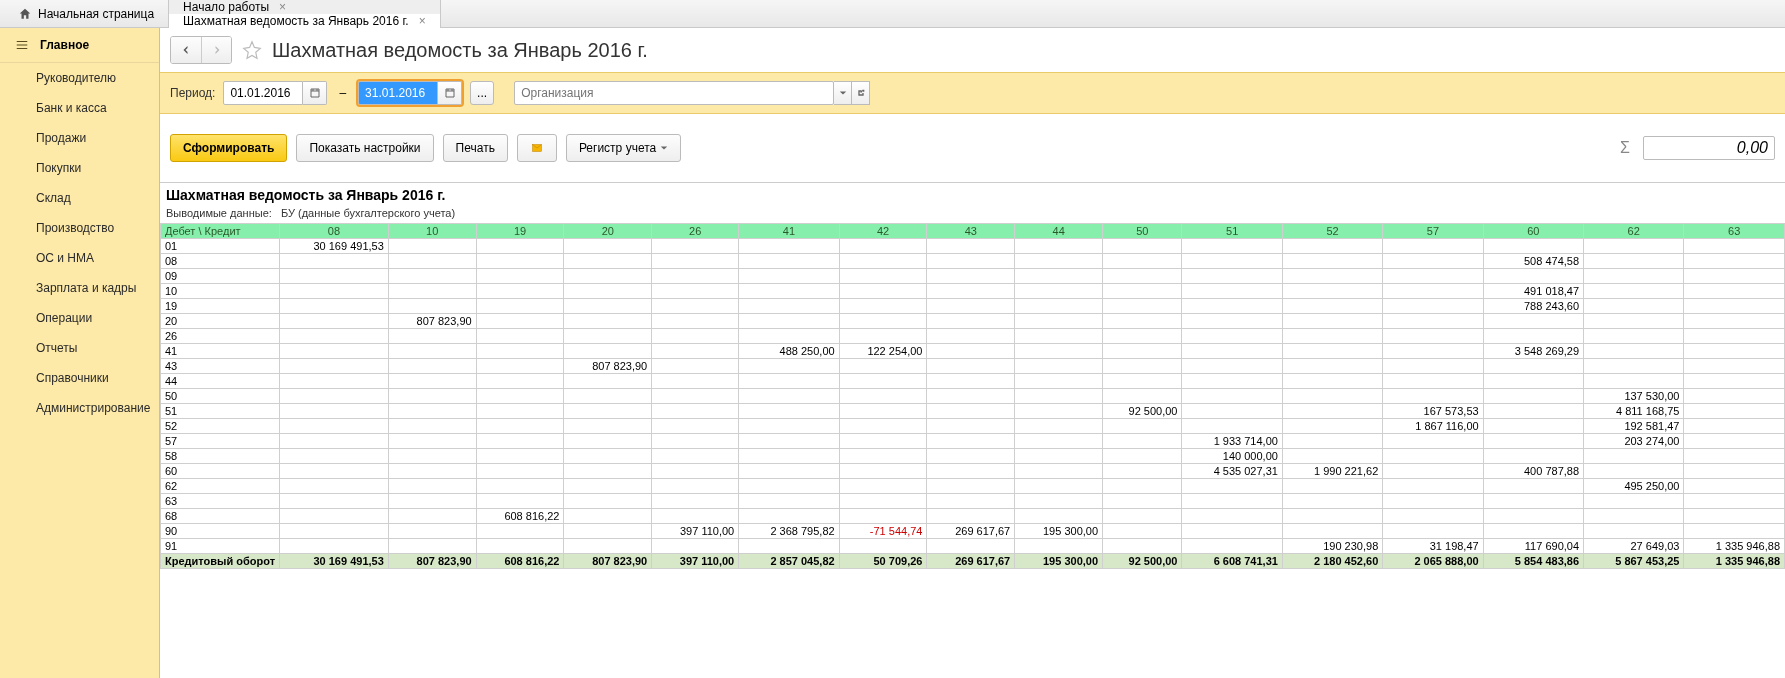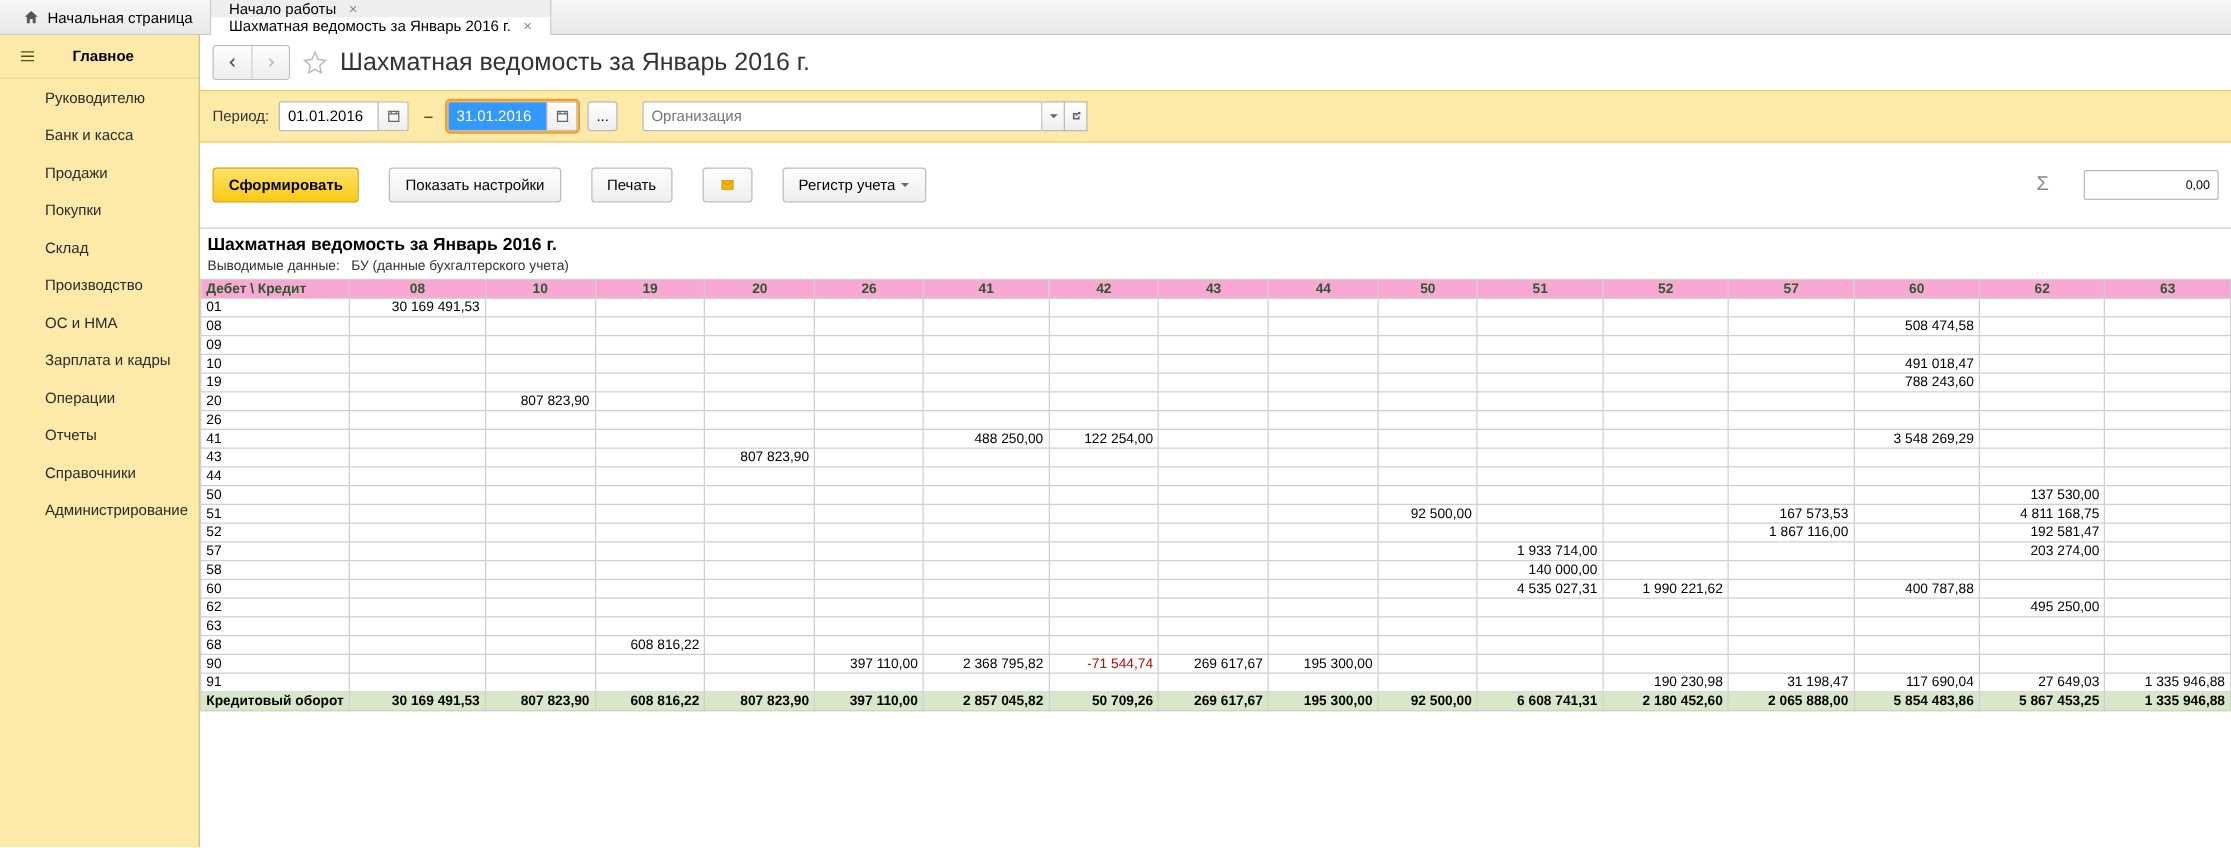--- a/index.html
+++ b/index.html
@@ -6,21 +6,21 @@
 body { font-family: Arial, sans-serif; font-size: 12px; background: #fff; overflow: hidden; }
 .app { display: flex; flex-direction: column; height: 678px; width: 1785px; }
 .tabbar { display: flex; align-items: center; background: linear-gradient(#f6f6f6,#e8e8e8); border-bottom: 1px solid #c9c9c9; height: 28px; padding: 0 4px; }
 .tab-home { display: flex; align-items: center; gap: 6px; padding: 0 14px; height: 100%; border-right: 1px solid #c9c9c9; cursor: pointer; }
 .tab-home svg { width: 14px; height: 14px; fill: #555; }
 .tab { display: flex; align-items: center; gap: 10px; padding: 0 14px; height: 100%; border-right: 1px solid #c9c9c9; cursor: pointer; background: #eee; }
 .tab.active { background: #fff; }
 .tab-close { color: #888; font-size: 12px; cursor: pointer; }
 .body { display: flex; flex: 1; overflow: hidden; }
 .sidebar { width: 160px; background: #fde9a8; border-right: 1px solid #d6c27a; display: flex; flex-direction: column; }
-.side-main { display: flex; align-items: center; gap: 28px; padding: 10px 14px; font-weight: bold; border-bottom: 1px solid rgba(0,0,0,0.08); cursor: pointer; }
+.side-main { display: flex; align-items: center; gap: 10px; padding: 10px 14px; font-weight: bold; border-bottom: 1px solid rgba(0,0,0,0.08); cursor: pointer; }
 .side-main svg { width: 16px; height: 14px; fill: #5a4a1c; }
 .side-item { padding: 8px 14px 8px 36px; color: #2a2a2a; cursor: pointer; }
 .main { flex: 1; display: flex; flex-direction: column; overflow: hidden; }
 .titlebar { display: flex; align-items: center; gap: 10px; padding: 8px 10px; }
 .navgrp { display: flex; border: 1px solid #bbb; border-radius: 3px; overflow: hidden; }
 .navbtn { width: 30px; height: 26px; display: flex; align-items: center; justify-content: center; background: linear-gradient(#fdfdfd,#eee); cursor: pointer; }
 .navbtn + .navbtn { border-left: 1px solid #ccc; }
 .navbtn svg { width: 12px; height: 12px; fill: #555; }
 .star { width: 20px; height: 20px; fill: none; stroke: #bbb; stroke-width: 1.4; }
 .page-title { font-size: 20px; color: #333; }
@@ -29,33 +29,33 @@
 .dategrp { display: flex; align-items: center; }
 .dateinput { border: 1px solid #bbb; border-radius: 2px 0 0 2px; height: 24px; padding: 0 6px; width: 80px; font-family: inherit; font-size: 12px; outline: none; }
 .dateinput.sel { background: #3399ff; color: #fff; }
 .calbtn { width: 24px; height: 24px; border: 1px solid #bbb; border-left: none; border-radius: 0 2px 2px 0; background: linear-gradient(#fff,#eee); display: flex; align-items: center; justify-content: center; cursor: pointer; }
 .calbtn svg { width: 12px; height: 12px; fill: #666; }
 .dash { padding: 0 4px; }
 .smbtn { height: 24px; min-width: 24px; border: 1px solid #bbb; border-radius: 3px; background: linear-gradient(#fff,#eee); display: flex; align-items: center; justify-content: center; cursor: pointer; padding: 0 6px; }
 .orginput { flex: 0 0 320px; height: 24px; border: 1px solid #bbb; border-radius: 2px; padding: 0 6px; background: #fff; color: #888; font-size: 12px; outline: none; }
 .ddbtn { width: 18px; height: 24px; border: 1px solid #bbb; border-left: none; background: linear-gradient(#fff,#eee); display: flex; align-items: center; justify-content: center; cursor: pointer; }
 .ddbtn svg { width: 8px; height: 8px; fill: #666; }
-.toolbar { display: flex; align-items: center; gap: 24px; padding: 20px 10px; }
+.toolbar { display: flex; align-items: center; gap: 9px; padding: 20px 10px; }
 .btn { height: 28px; border: 1px solid #bbb; border-radius: 3px; background: linear-gradient(#fdfdfd,#eee); padding: 0 12px; display: flex; align-items: center; cursor: pointer; font-size: 12px; }
 .btn.primary { background: linear-gradient(#ffe36b,#f9c912); border-color: #d0a300; font-weight: bold; }
 .btn.icon svg { width: 14px; height: 12px; }
 .spacer { flex: 1; }
 .sigma { font-size: 16px; color: #888; margin-right: 4px; }
-.suminput { width: 108px; height: 24px; border: 1px solid #bbb; border-radius: 2px; text-align: right; padding: 0 6px; font-size: 10px; outline: none; }
+.suminput { width: 132px; height: 24px; border: 1px solid #bbb; border-radius: 2px; text-align: right; padding: 0 6px; font-size: 16px; outline: none; font-style: italic; }
 .report { flex: 1; overflow: auto; border-top: 1px solid #ccc; }
 .rtitle { font-weight: bold; font-size: 14px; padding: 4px 6px; }
 .rsub { font-size: 11px; color: #333; padding: 0 6px 4px; }
 table { border-collapse: collapse; width: 100%; }
 th, td { border: 1px solid #cfcfcf; padding: 1px 4px; font-size: 11px; height: 14px; white-space: nowrap; }
-th { background: #f9a8d4; font-weight: bold; text-align: center; color: #2a5a2a; }
+th { background: #86efac; font-weight: normal; text-align: center; color: #2a5a2a; }
 th.rowh { width: 88px; text-align: left; position: sticky; left: 0; }
 td.rh { font-weight: normal; text-align: left; background: #fff; }
 td.val { text-align: right; }
 td.neg { color: #c00; text-align: right; }
 tr.total td { background: #d7e8c8; font-weight: bold; }
 tr.total td.rh { text-align: left; }
 tr.total td.val { text-align: right; }
 </style>
 </head>
 <body>

